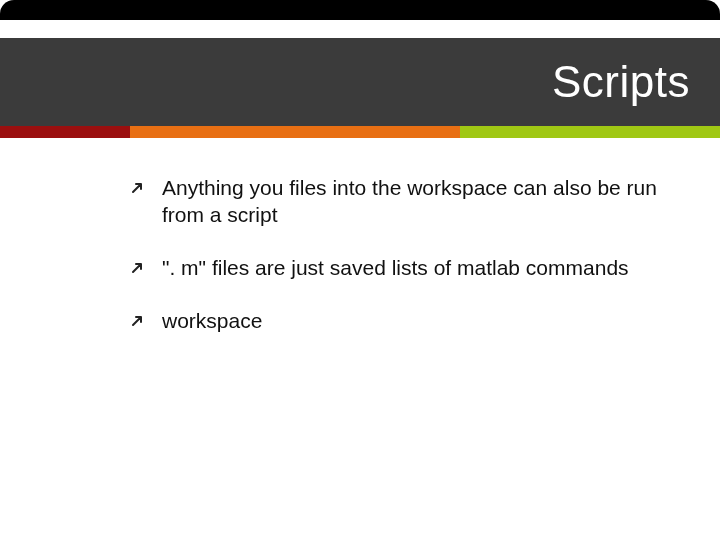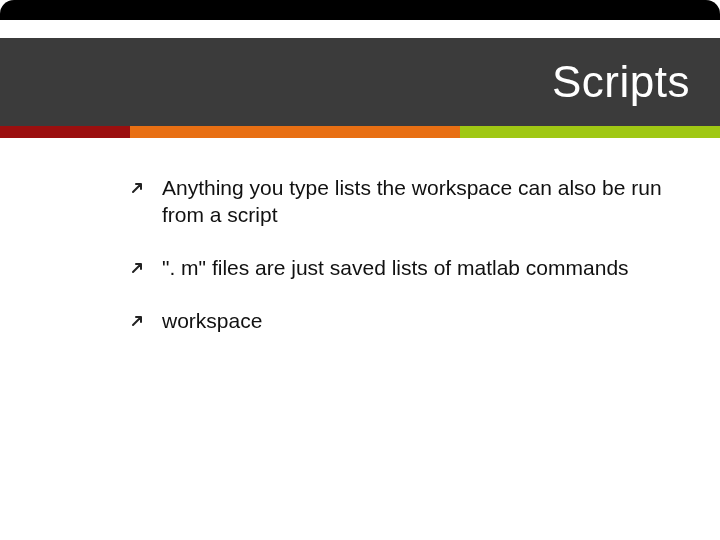--- a/index.html
+++ b/index.html
@@ -31,21 +31,21 @@
     <div class="seg2"></div>
     <div class="seg3"></div>
   </div>
   <div class="content">
     <div class="bullet">
       <span class="arrow-icon">
         <svg viewBox="0 0 16 16" width="16" height="16">
             <path d="M3 13 L11 5 M11 5 L6 5 M11 5 L11 10" stroke="#222" stroke-width="2" fill="none" stroke-linecap="round" stroke-linejoin="round"></path>
           </svg>
       </span>
-      <span class="bullet-text">Anything you type lists the workspace can also be run from a script</span>
+      <span class="bullet-text">Anything you files into the workspace can also be run from a script</span>
     </div>
     <div class="bullet">
       <span class="arrow-icon">
         <svg viewBox="0 0 16 16" width="16" height="16">
             <path d="M3 13 L11 5 M11 5 L6 5 M11 5 L11 10" stroke="#222" stroke-width="2" fill="none" stroke-linecap="round" stroke-linejoin="round"></path>
           </svg>
       </span>
       <span class="bullet-text">". m" files are just saved lists of matlab commands</span>
     </div>
     <div class="bullet">

